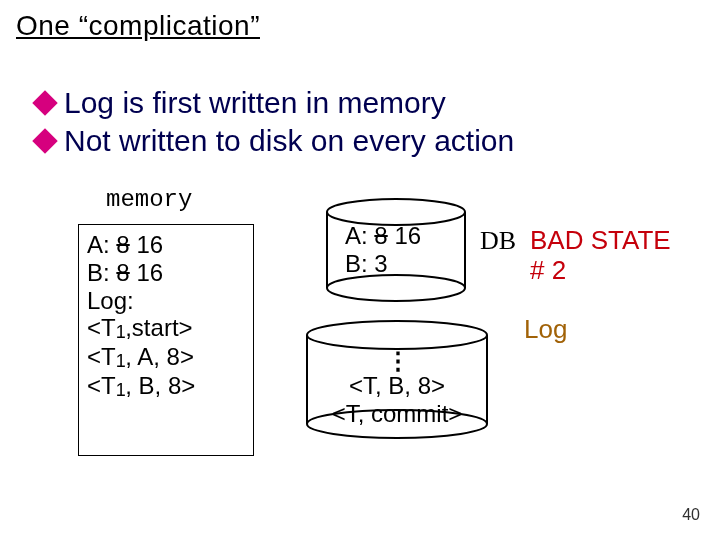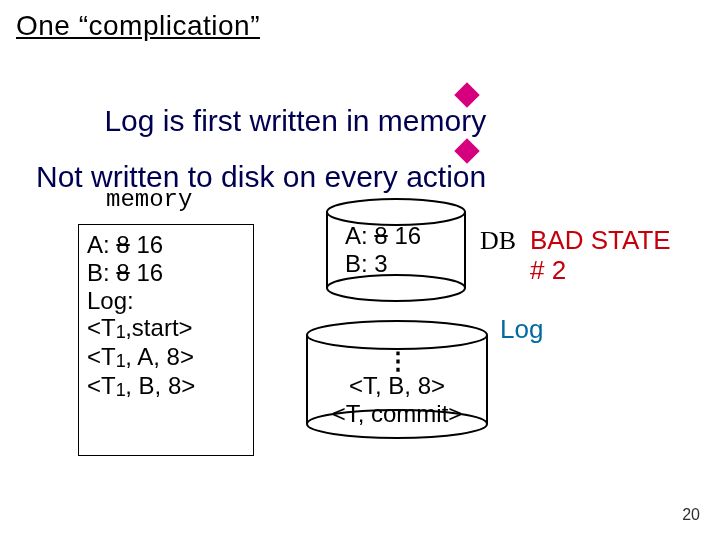--- a/index.html
+++ b/index.html
@@ -23,23 +23,22 @@
     color: #000;
     letter-spacing: 0.5px;
   }
   .bullets {
     position: absolute;
     left: 36px;
     top: 86px;
   }
   .bullet-row {
     display: flex;
-    align-items: flex-end;
+    align-items: center;
     margin-bottom: 4px;
-    flex-direction: column;
   }
   .bullet-diamond {
     width: 18px;
     height: 18px;
     background: #d6007e;
     transform: rotate(45deg);
     margin-right: 10px;
     flex: 0 0 18px;
   }
   .bullet-text {
@@ -125,25 +124,25 @@
   .db-label {
     position: absolute;
     left: 480px;
     top: 226px;
     font-size: 26px;
     font-family: Liberation Serif, serif;
     color: #000;
   }
   .log-label {
     position: absolute;
-    left: 500px;
+    left: 524px;
     top: 314px;
     font-size: 26px;
     font-family: "Comic Sans MS", "Segoe UI", sans-serif;
-    color: #0369a1;
+    color: #a16207;
   }
   .bad-state {
     position: absolute;
     left: 530px;
     top: 226px;
     font-size: 26px;
     font-family: "Comic Sans MS", "Segoe UI", sans-serif;
     color: #c5000b;
     text-align: left;
     line-height: 1.15;
@@ -227,13 +226,13 @@
   </div>
 </div>
 
 <div class="log-label">Log</div>
 
 <div class="bad-state">
   <div>BAD STATE</div>
   <div># 2</div>
 </div>
 
-<div class="page-num">20</div>
+<div class="page-num">40</div>
 
 </body></html>

